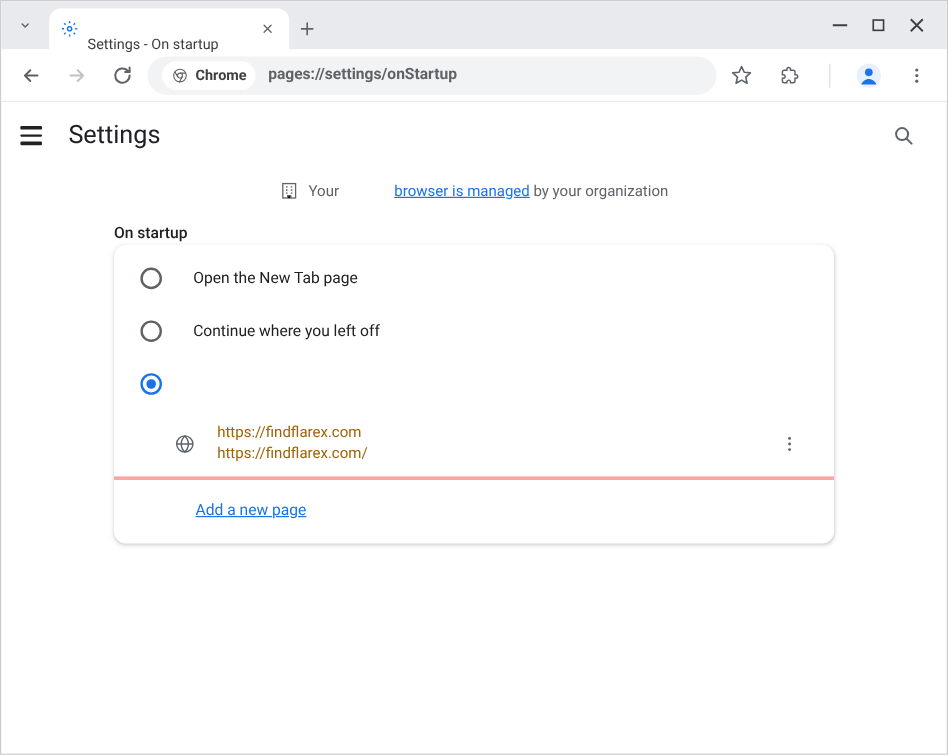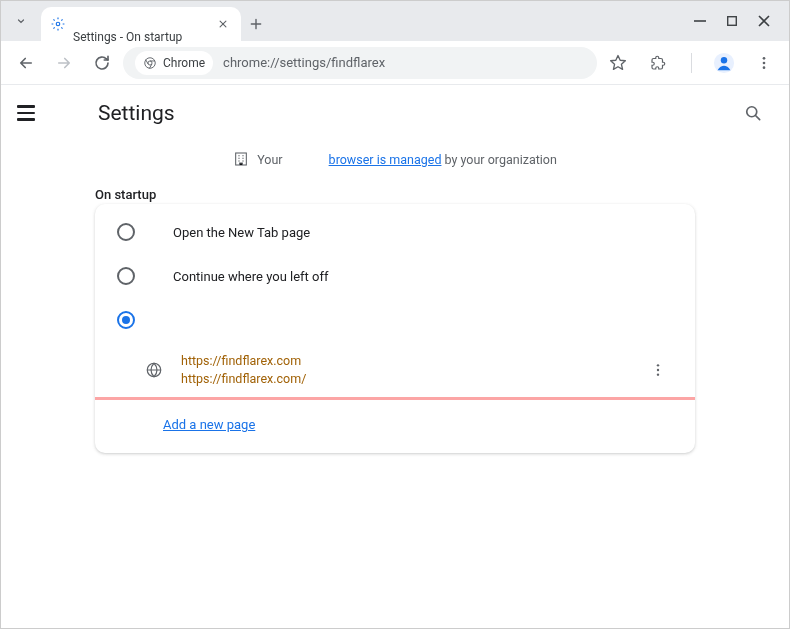--- a/index.html
+++ b/index.html
@@ -14,42 +14,42 @@
 .tab-close { width: 16px; height: 16px; display: flex; align-items: center; justify-content: center; cursor: pointer; border-radius: 50%; }
 .new-tab { width: 30px; display: flex; align-items: center; justify-content: center; margin-top: 6px; cursor: pointer; }
 .titlebar-spacer { flex: 1; }
 .window-controls { display: flex; align-items: center; gap: 18px; padding-right: 18px; }
 .win-btn { width: 14px; height: 14px; display: flex; align-items: center; justify-content: center; cursor: pointer; }
 
 
 .urlbar { height: 44px; background: #fff; display: flex; align-items: center; padding: 0 8px; gap: 4px; border-bottom: 1px solid #e8eaed; }
 .nav-btn { width: 34px; height: 34px; display: flex; align-items: center; justify-content: center; border-radius: 50%; cursor: pointer; color: #5f6368; }
 .nav-btn.disabled { color: #bdc1c6; }
-.omnibox { flex: 1; height: 32px; background: #f1f3f4; border-radius: 16px; display: flex; align-items: center; padding: 0 12px; gap: 10px; }
+.omnibox { flex: 1; height: 32px; background: #f1f3f4; border-radius: 16px; display: flex; align-items: center; padding: 0 12px; gap: 10px; font-weight: bold; }
 .chrome-chip { background: #fff; border-radius: 12px; height: 24px; display: flex; align-items: center; gap: 6px; padding: 0 8px; font-size: 12px; color: #3c4043; }
 .url-text { font-size: 13px; color: #5f6368; }
 .url-actions { display: flex; align-items: center; gap: 6px; }
 .action-btn { width: 34px; height: 34px; display: flex; align-items: center; justify-content: center; cursor: pointer; border-radius: 50%; color: #5f6368; }
 
 
-.settings-header { height: 56px; display: flex; align-items: center; padding: 0 16px; gap: 41px; }
+.settings-header { height: 56px; display: flex; align-items: center; padding: 0 16px; }
 .hamburger { width: 24px; height: 24px; display: flex; flex-direction: column; justify-content: center; gap: 4px; cursor: pointer; margin-right: 16px; }
 .hamburger span { height: 2.5px; background: #202124; border-radius: 1px; width: 18px; }
 .settings-title { font-size: 21px; color: #202124; font-weight: 400; }
 .header-spacer { flex: 1; }
 .search-btn { width: 40px; height: 40px; display: flex; align-items: center; justify-content: center; cursor: pointer; color: #5f6368; }
 
 
 .managed-banner { text-align: center; padding: 10px 0; font-size: 12.5px; color: #5f6368; display: flex; justify-content: center; align-items: center; gap: 8px; }
 .managed-link { color: #1a73e8; text-decoration: underline; cursor: pointer; margin-left: 43px; }
 
 
 .section-title { font-size: 13px; color: #202124; margin: 10px 0 2px 94px; font-weight: 500; }
 .card { width: 600px; margin: 0 auto; border-radius: 10px; box-shadow: 0 1px 2px rgba(60,64,67,.15), 0 1px 3px 1px rgba(60,64,67,.08); background: #fff; padding: 6px 0; }
-.radio-row { display: flex; align-items: center; padding: 13px 22px; gap: 38px; cursor: pointer; }
+.radio-row { display: flex; align-items: center; padding: 13px 22px; gap: 26px; cursor: pointer; }
 .radio { width: 18px; height: 18px; border-radius: 50%; border: 2px solid #5f6368; position: relative; flex-shrink: 0; }
 .radio.selected { border-color: #1a73e8; }
 .radio.selected::after { content: ''; position: absolute; top: 3px; left: 3px; width: 8px; height: 8px; background: #1a73e8; border-radius: 50%; }
 .radio-label { font-size: 13px; color: #202124; }
 
 .page-entry { display: flex; align-items: center; padding: 10px 22px 10px 50px; gap: 18px; }
 .favicon { width: 18px; height: 18px; display: flex; align-items: center; justify-content: center; color: #5f6368; flex-shrink: 0; }
 .page-urls { flex: 1; }
 .page-urls div { font-size: 12.5px; color: #a16207; line-height: 1.4; }
 .more-btn { width: 30px; height: 30px; display: flex; align-items: center; justify-content: center; cursor: pointer; color: #5f6368; }
@@ -125,21 +125,21 @@
     </div>
   <div class="omnibox">
     <div class="chrome-chip">
       <svg width="14" height="14" viewBox="0 0 24 24">
           <circle cx="12" cy="12" r="9" fill="none" stroke="#5f6368" stroke-width="1.6"></circle>
           <circle cx="12" cy="12" r="3.5" fill="none" stroke="#5f6368" stroke-width="1.6"></circle>
           <path d="M12 8.5h8.5M8.8 13.8L4.5 6.2M15.2 13.8l-4.3 7.6" stroke="#5f6368" stroke-width="1.6"></path>
         </svg>
       <span>Chrome</span>
     </div>
-    <span class="url-text">chrome://settings/findflarex</span>
+    <span class="url-text">pages://settings/onStartup</span>
   </div>
   <div class="url-actions">
     <div class="action-btn">
         <svg width="18" height="18" viewBox="0 0 24 24">
           <path d="M12 2l2.9 6.3 6.9.7-5.2 4.7 1.5 6.8L12 17l-6.1 3.5 1.5-6.8L2.2 9l6.9-.7L12 2z" fill="none" stroke="currentColor" stroke-width="1.8" stroke-linejoin="round"></path>
         </svg>
       </div>
     <div class="action-btn">
         <svg width="18" height="18" viewBox="0 0 24 24">
           <path d="M19 11h-1V8a2 2 0 0 0-2-2h-3V5a2 2 0 1 0-4 0v1H6a2 2 0 0 0-2 2v3h1a2 2 0 1 1 0 4H4v3a2 2 0 0 0 2 2h3v-1a2 2 0 1 1 4 0v1h3a2 2 0 0 0 2-2v-3h1a2 2 0 1 0 0-4z" fill="none" stroke="currentColor" stroke-width="1.6"></path>

